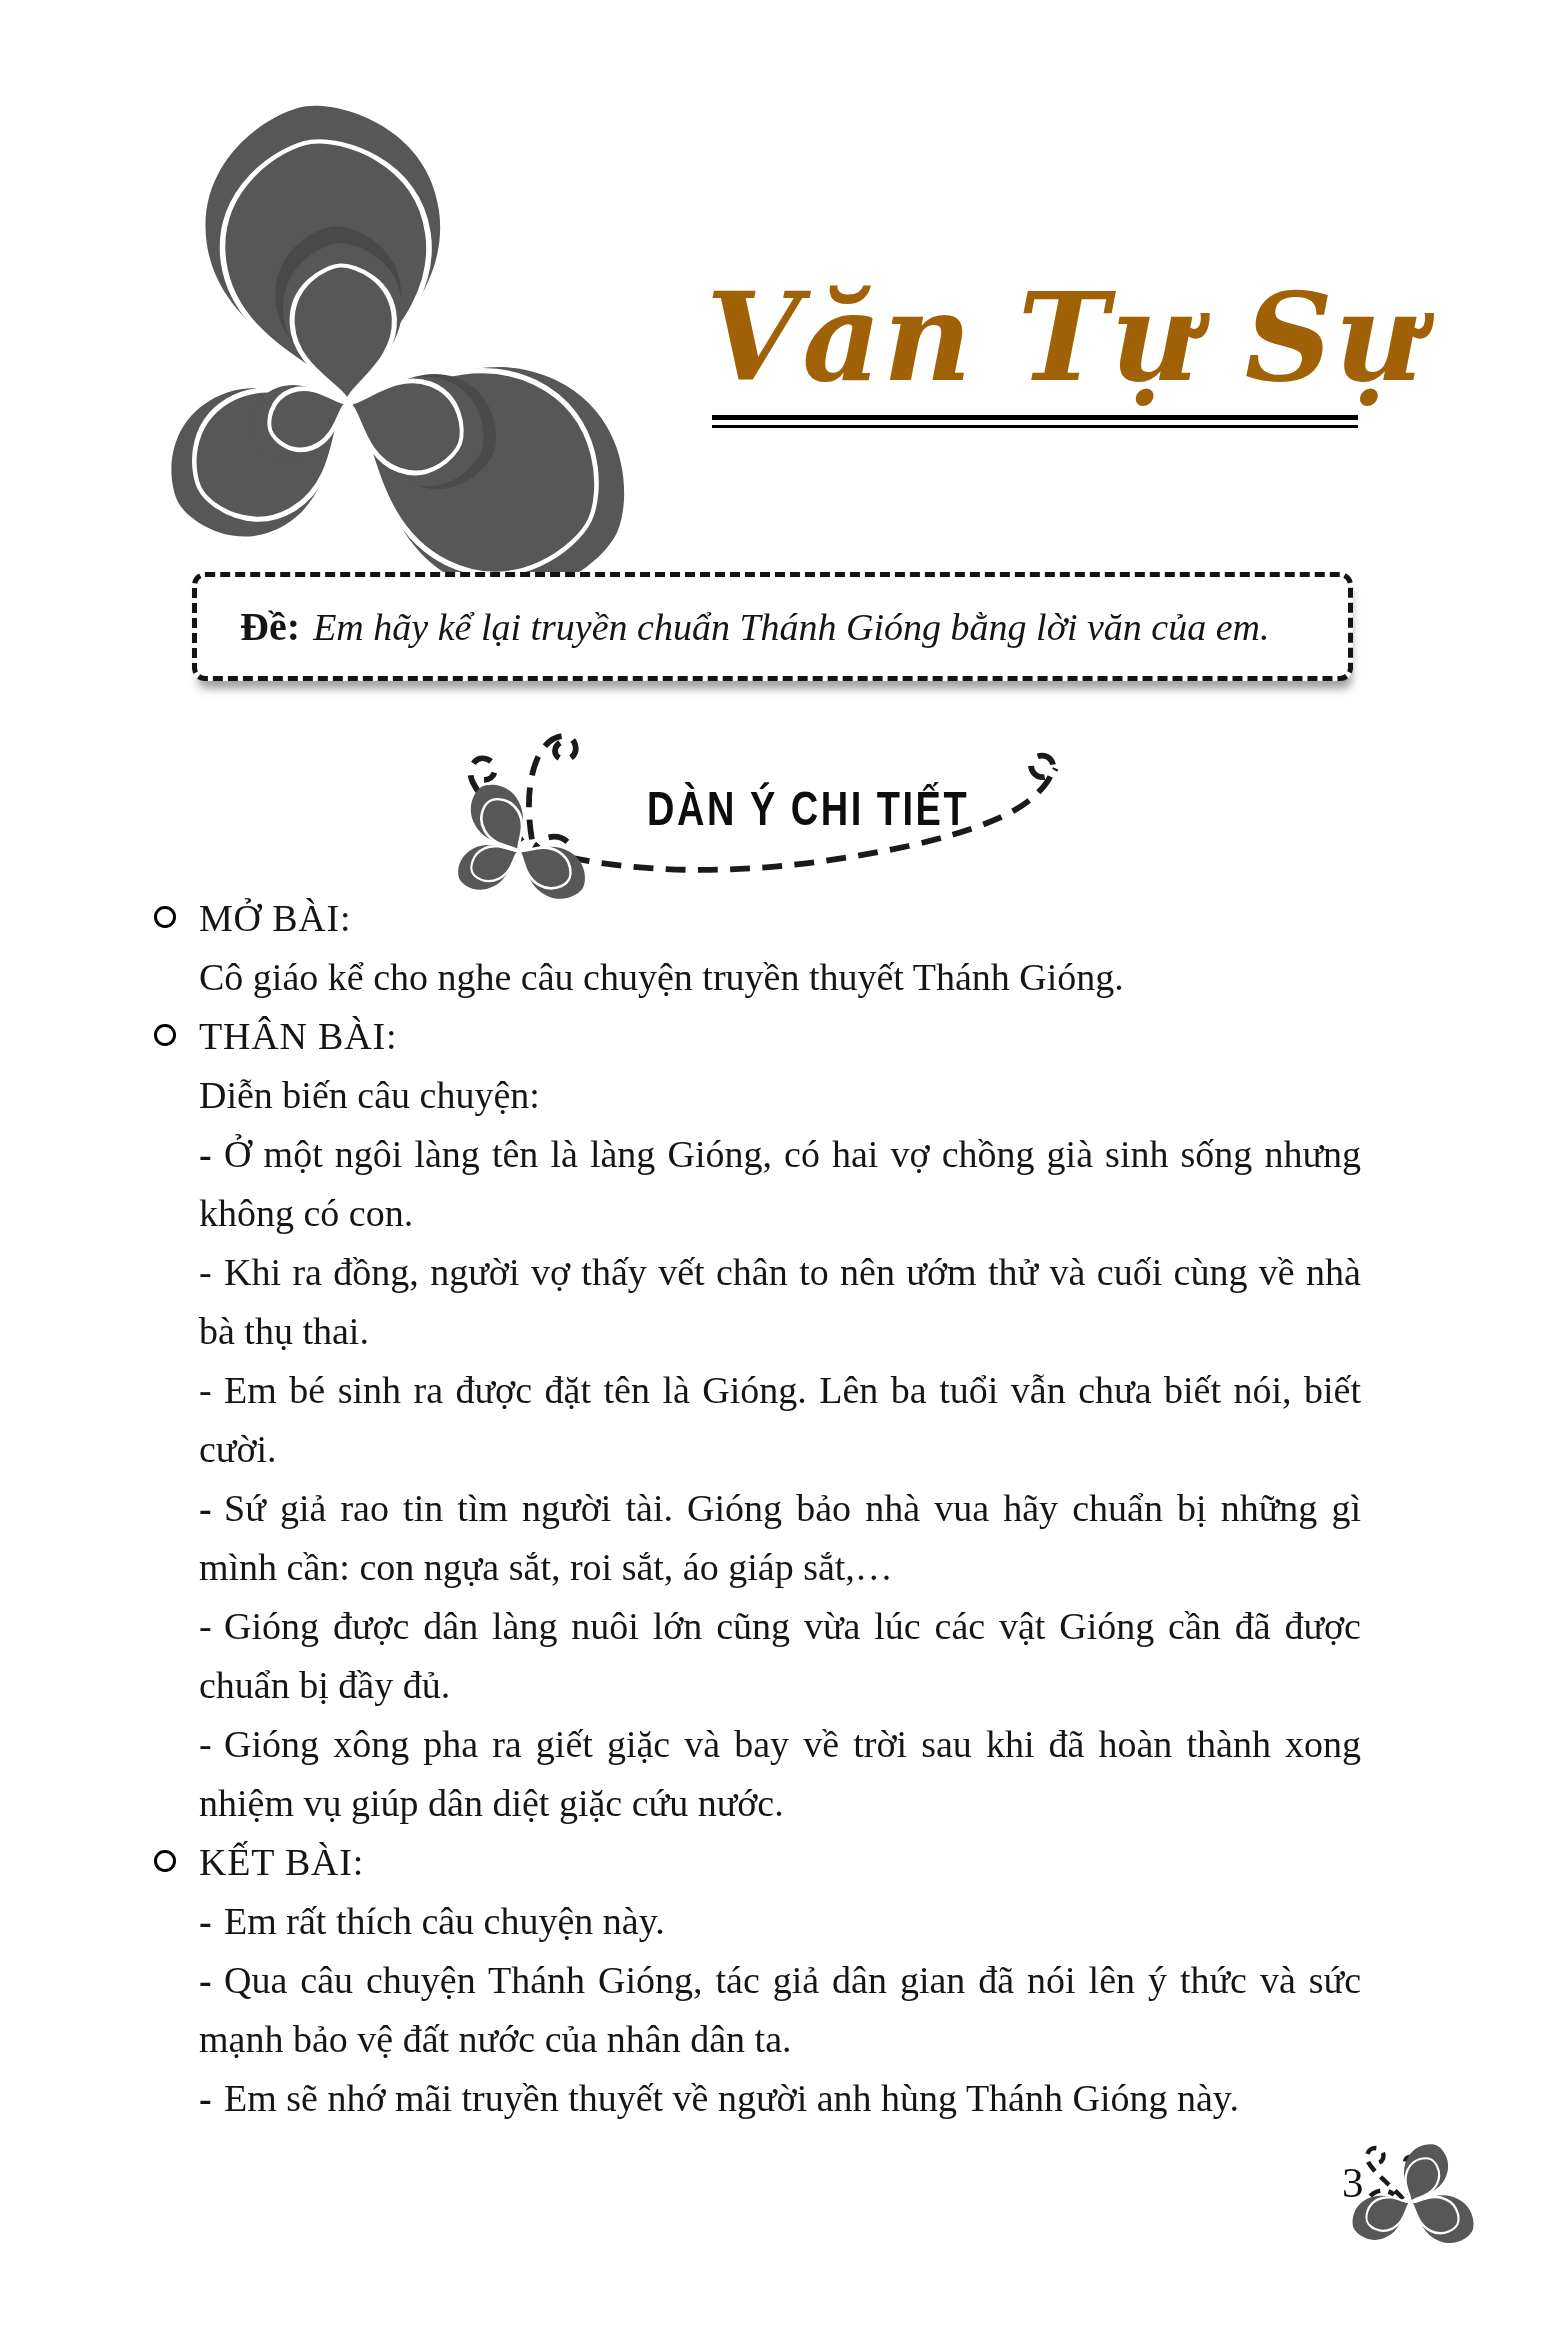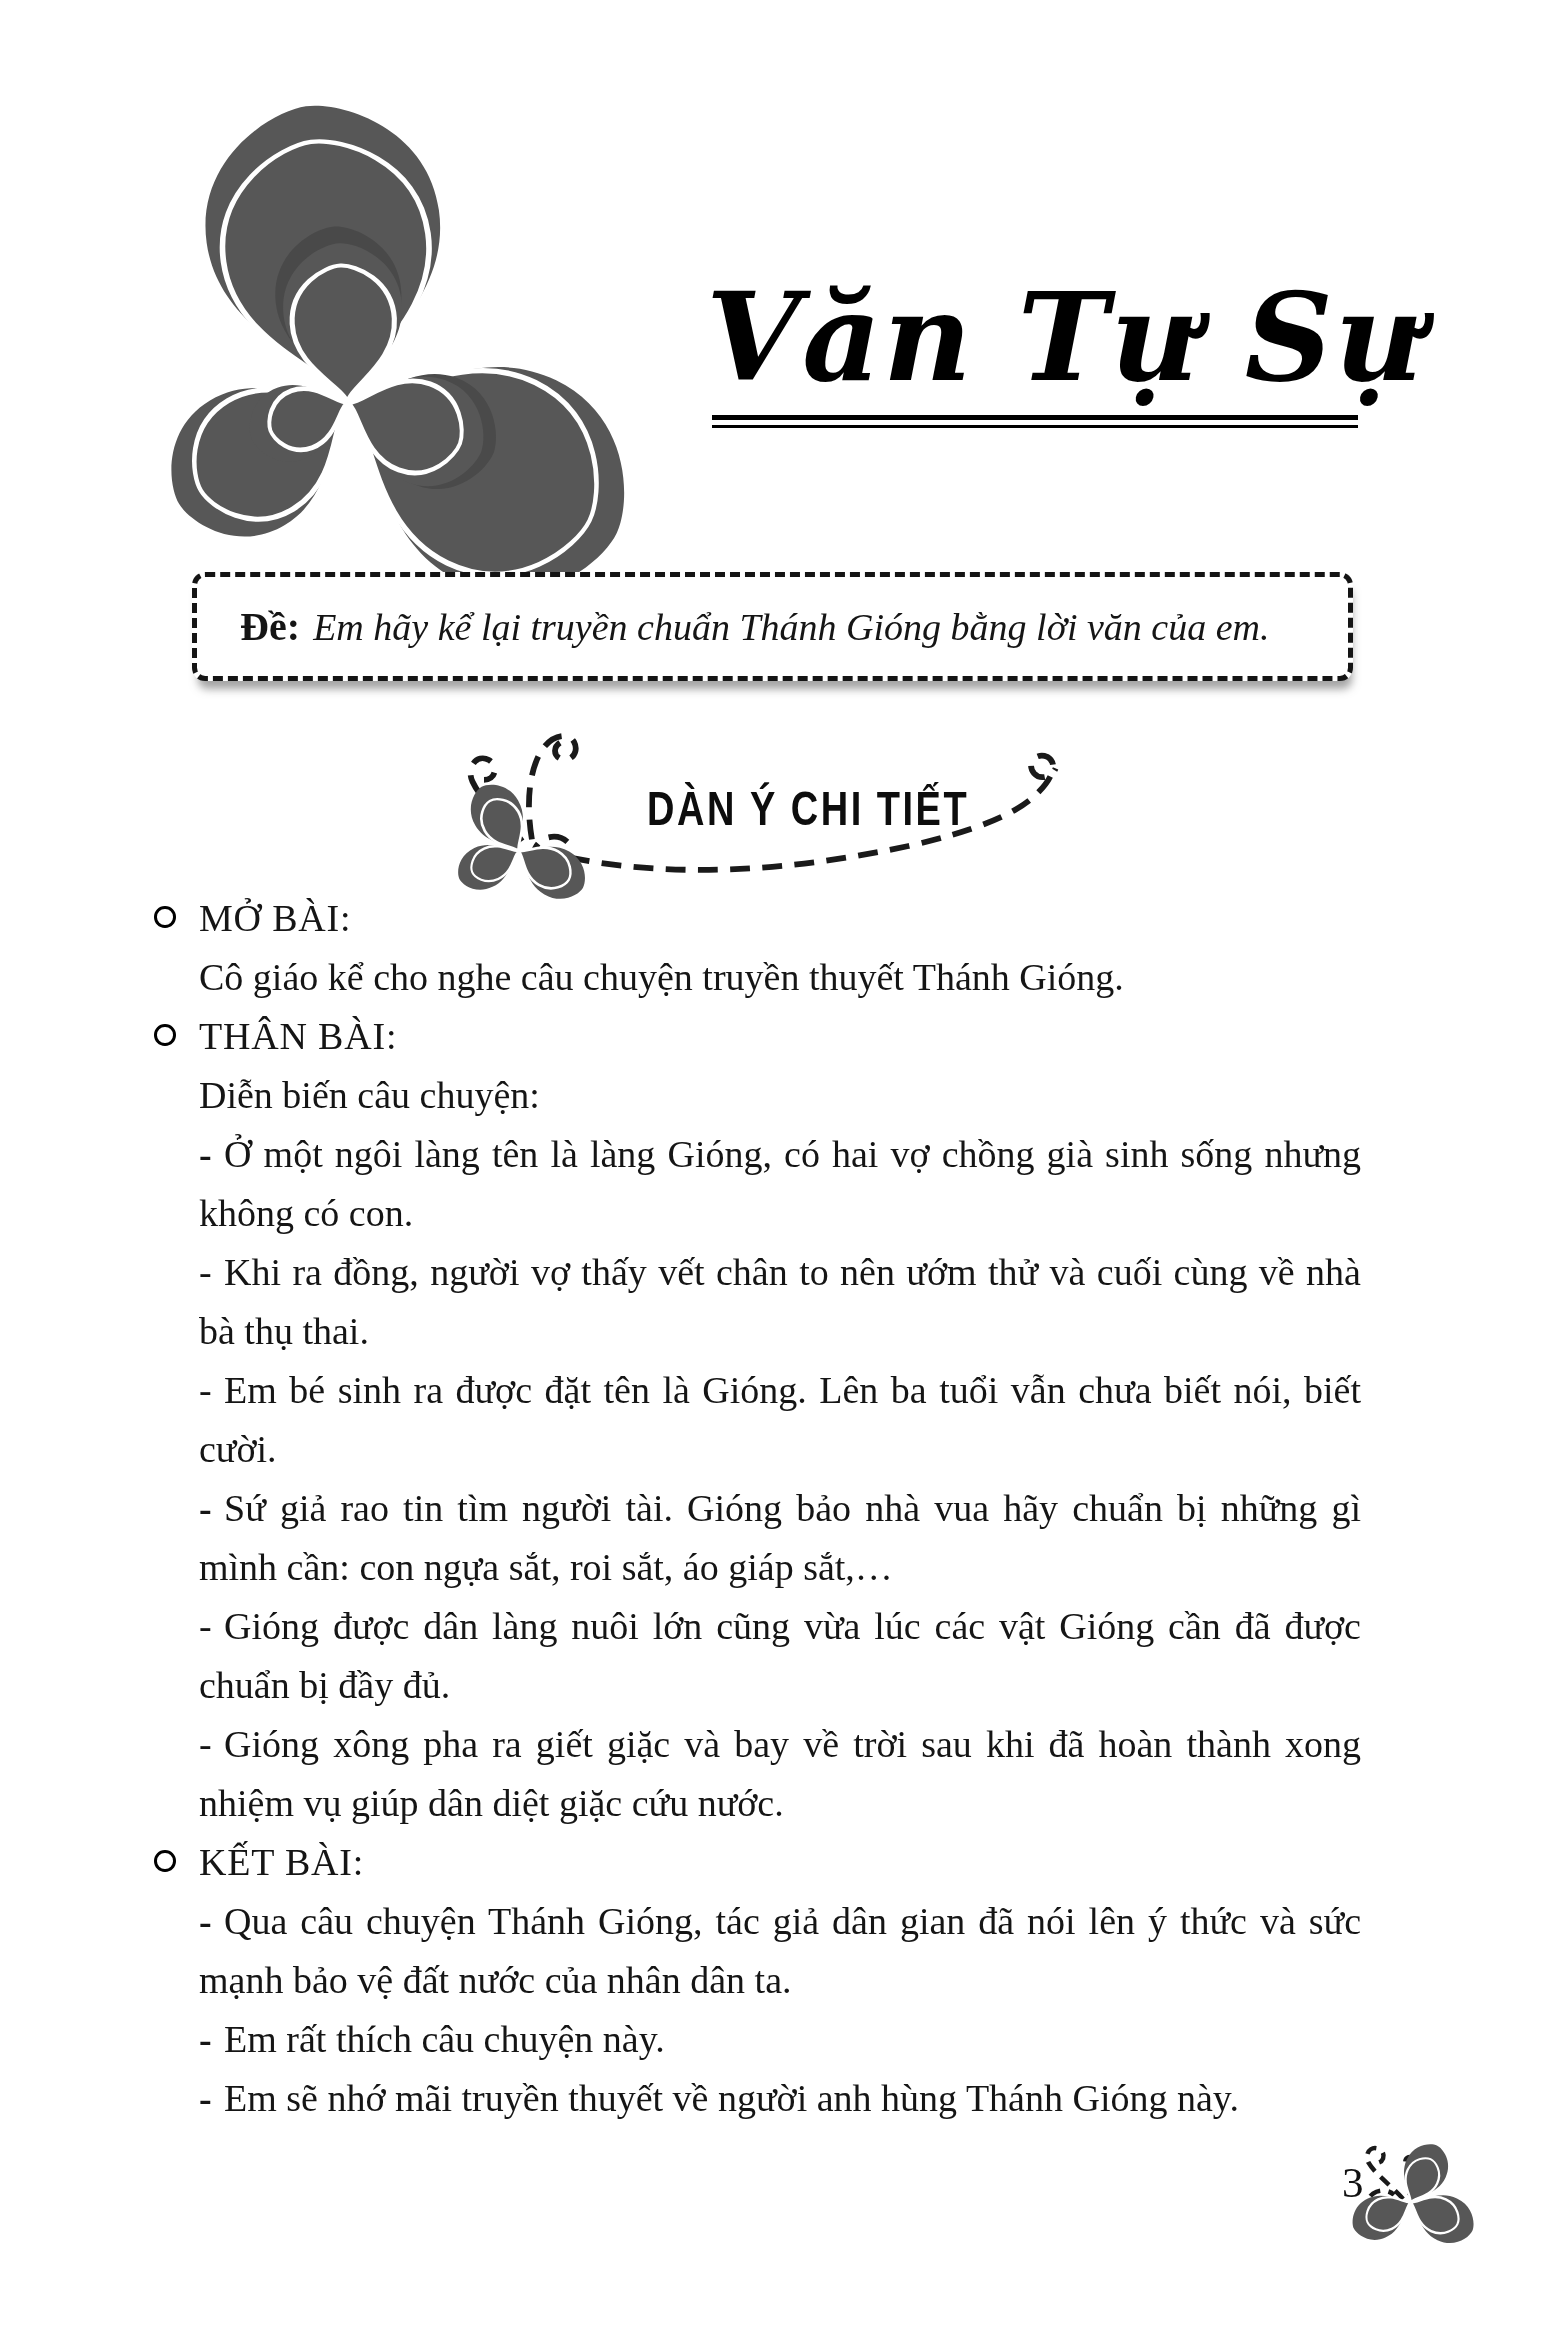--- a/index.html
+++ b/index.html
@@ -8,21 +8,21 @@
     font-family:"Liberation Serif","DejaVu Serif",serif; color:#151515; overflow:hidden;
     margin:0 auto;
   }
 
   
   .big-flower { position:absolute; left:140px; top:83px; }
 
   .title {
     position:absolute; left:706px; top:273px; width:661px; text-align:center;
     font-family:"DejaVu Serif",serif; font-style:italic; font-weight:bold;
-    font-size:122px; line-height:1.05; letter-spacing:1.7px; color:#000000; white-space:nowrap;
+    font-size:122px; line-height:1.05; letter-spacing:1.7px; color:#a16207; white-space:nowrap;
   }
   .title-rule {
     position:absolute; left:712px; top:415px; width:646px; height:5px;
     border-top:5px solid #000; border-bottom:3.3px solid #000;
   }
 
   
   .prompt-box {
     position:absolute; left:192px; top:572px; width:1161px; height:109px;
     box-sizing:border-box; border:5.8px dashed #141414; border-radius:13.2px; background:#fff;
@@ -180,22 +180,22 @@
     <p class="para"><span class="dash bd">-</span><span>Sứ giả rao tin tìm người tài. Gióng bảo nhà vua hãy chuẩn bị những gì mình cần: con ngựa sắt, roi sắt, áo giáp sắt,…</span></p>
     <p class="para"><span class="dash">-</span><span>Gióng được dân làng nuôi lớn cũng vừa lúc các vật Gióng cần đã được chuẩn bị đầy đủ.</span></p>
     <p class="para"><span class="dash">-</span><span>Gióng xông pha ra giết giặc và bay về trời sau khi đã hoàn thành xong nhiệm vụ giúp dân diệt giặc cứu nước.</span></p>
 
     <div class="row">
       <div class="gutter">
           <div class="bullet"></div>
         </div>
       <div class="sec-header">KẾT BÀI:</div>
     </div>
+    <p class="para"><span class="dash bd">-</span><span>Em rất thích câu chuyện này.</span></p>
     <p class="para"><span class="dash bd">-</span><span>Qua câu chuyện Thánh Gióng, tác giả dân gian đã nói lên ý thức và sức mạnh bảo vệ đất nước của nhân dân ta.</span></p>
-    <p class="para"><span class="dash bd">-</span><span>Em rất thích câu chuyện này.</span></p>
     <p class="para"><span class="dash bd">-</span><span>Em sẽ nhớ mãi truyền thuyết về người anh hùng Thánh Gióng này.</span></p>
   </div>
 
   <div class="page-num">3</div>
   <svg class="orn-footer" width="157" height="107" viewBox="0 0 190 130">
     <g fill="none" stroke="#1a1a1a" stroke-width="5.5" stroke-dasharray="14 10">
       <path d="M86,74 C72,58 52,44 44,30 C38,18 48,8 58,14 C66,19 62,32 52,30"></path>
       <path d="M94,70 C98,52 106,42 103,30 C100,19 86,22 89,32 C92,41 101,38 101,32"></path>
       <path d="M70,96 a19,17 0 1,1 5,-27"></path>
     </g>

